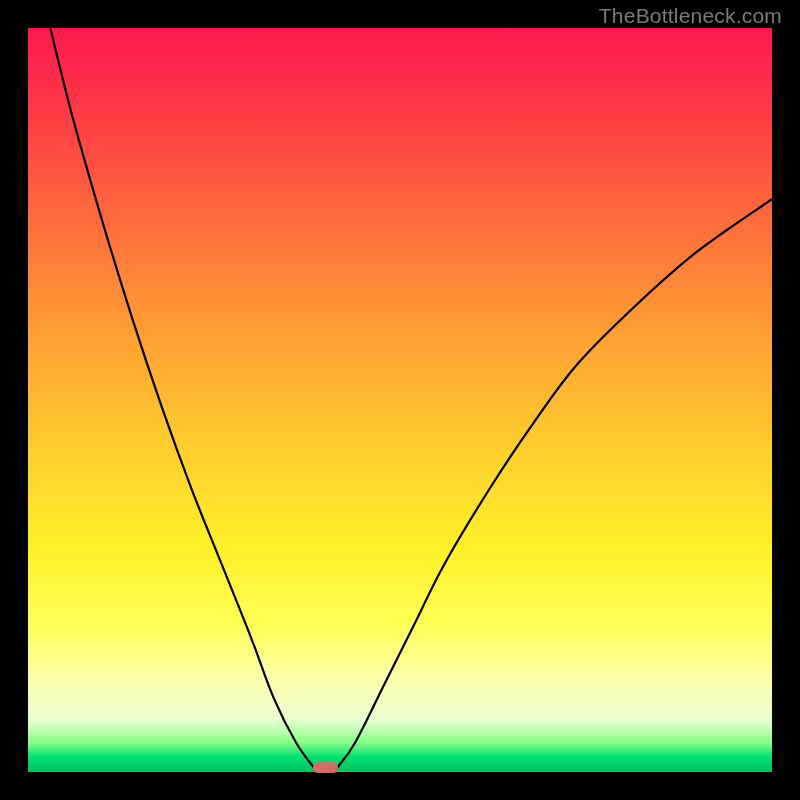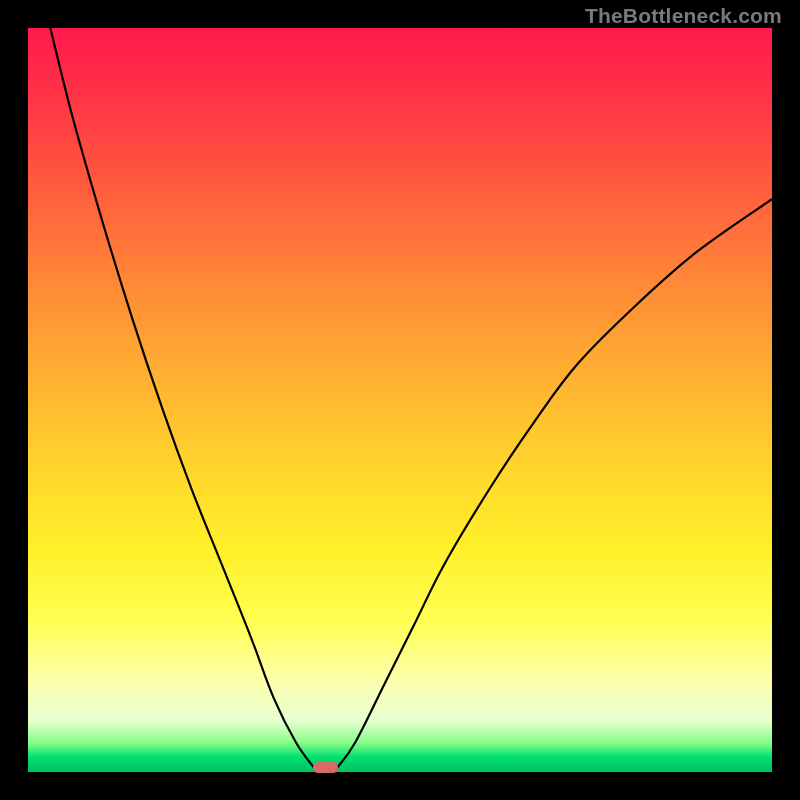--- a/index.html
+++ b/index.html
@@ -37,21 +37,21 @@
       #00e070 98%,
       #00c060 100%
     );
   }
   .watermark {
     position: absolute;
     top: 4px;
     right: 18px;
     color: #7a7a7a;
     font-size: 21px;
-    font-weight: 700;
+    font-weight: 400;
     letter-spacing: 0.2px;
   }
   .curve {
     position: absolute;
     left: 0; top: 0;
     width: 744px;
     height: 744px;
     pointer-events: none;
   }
   .marker {

